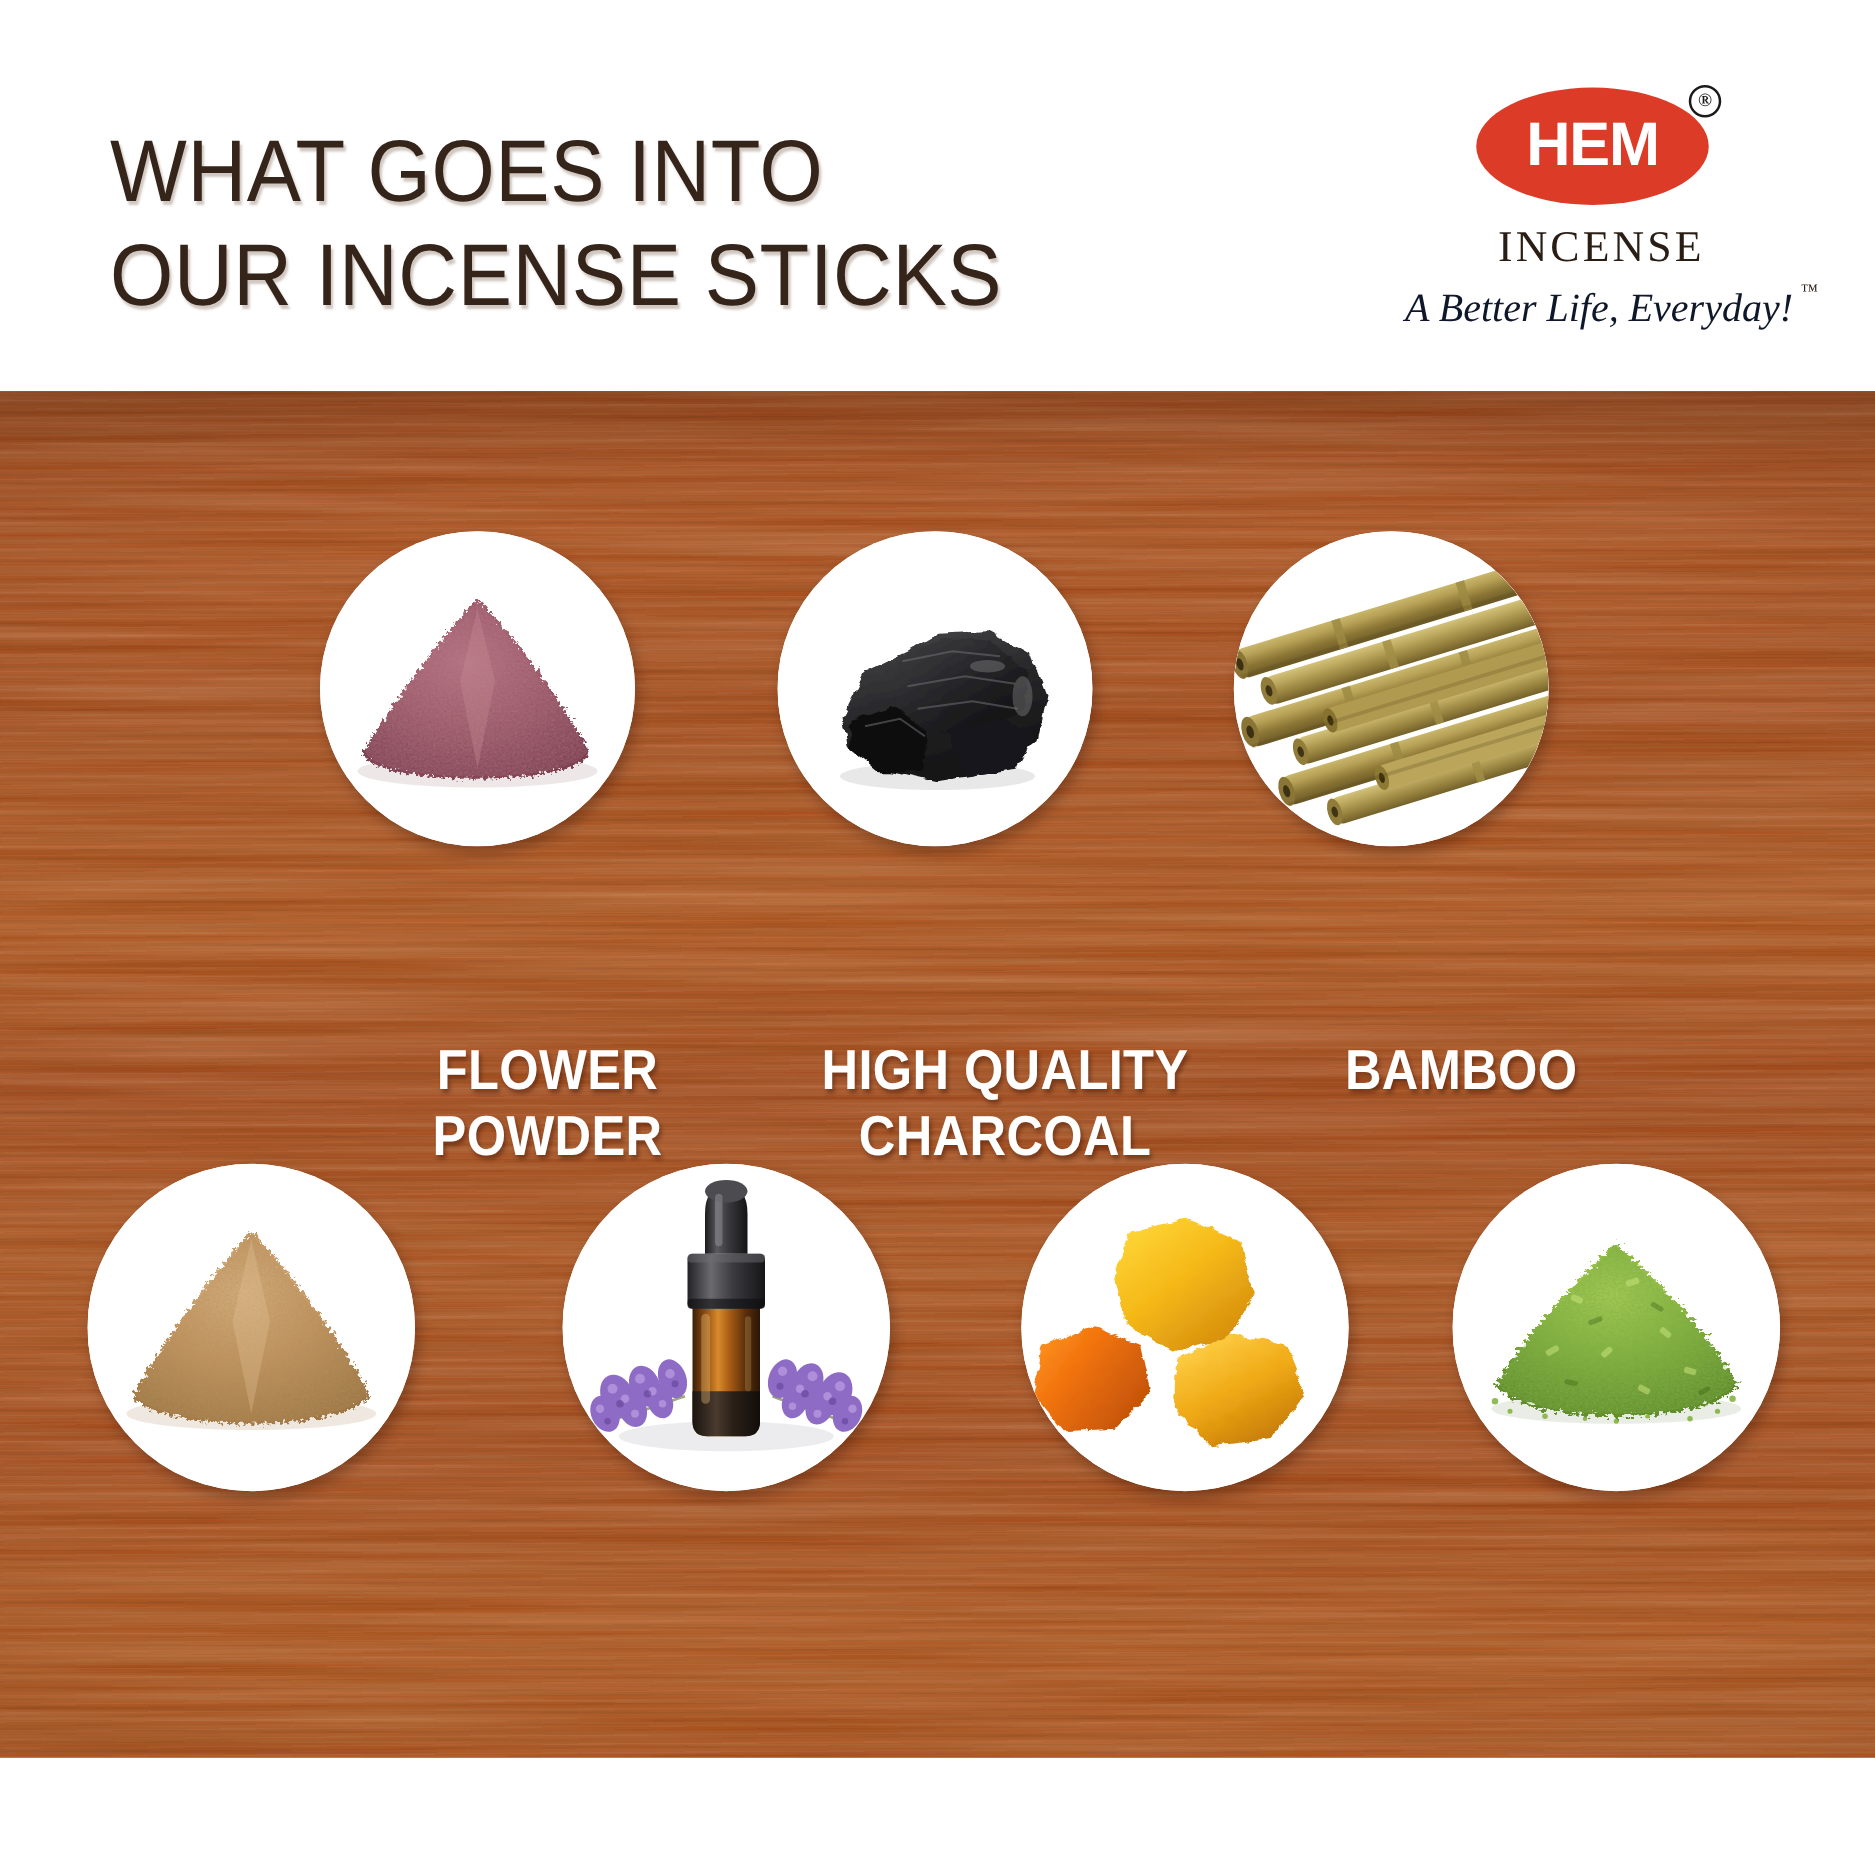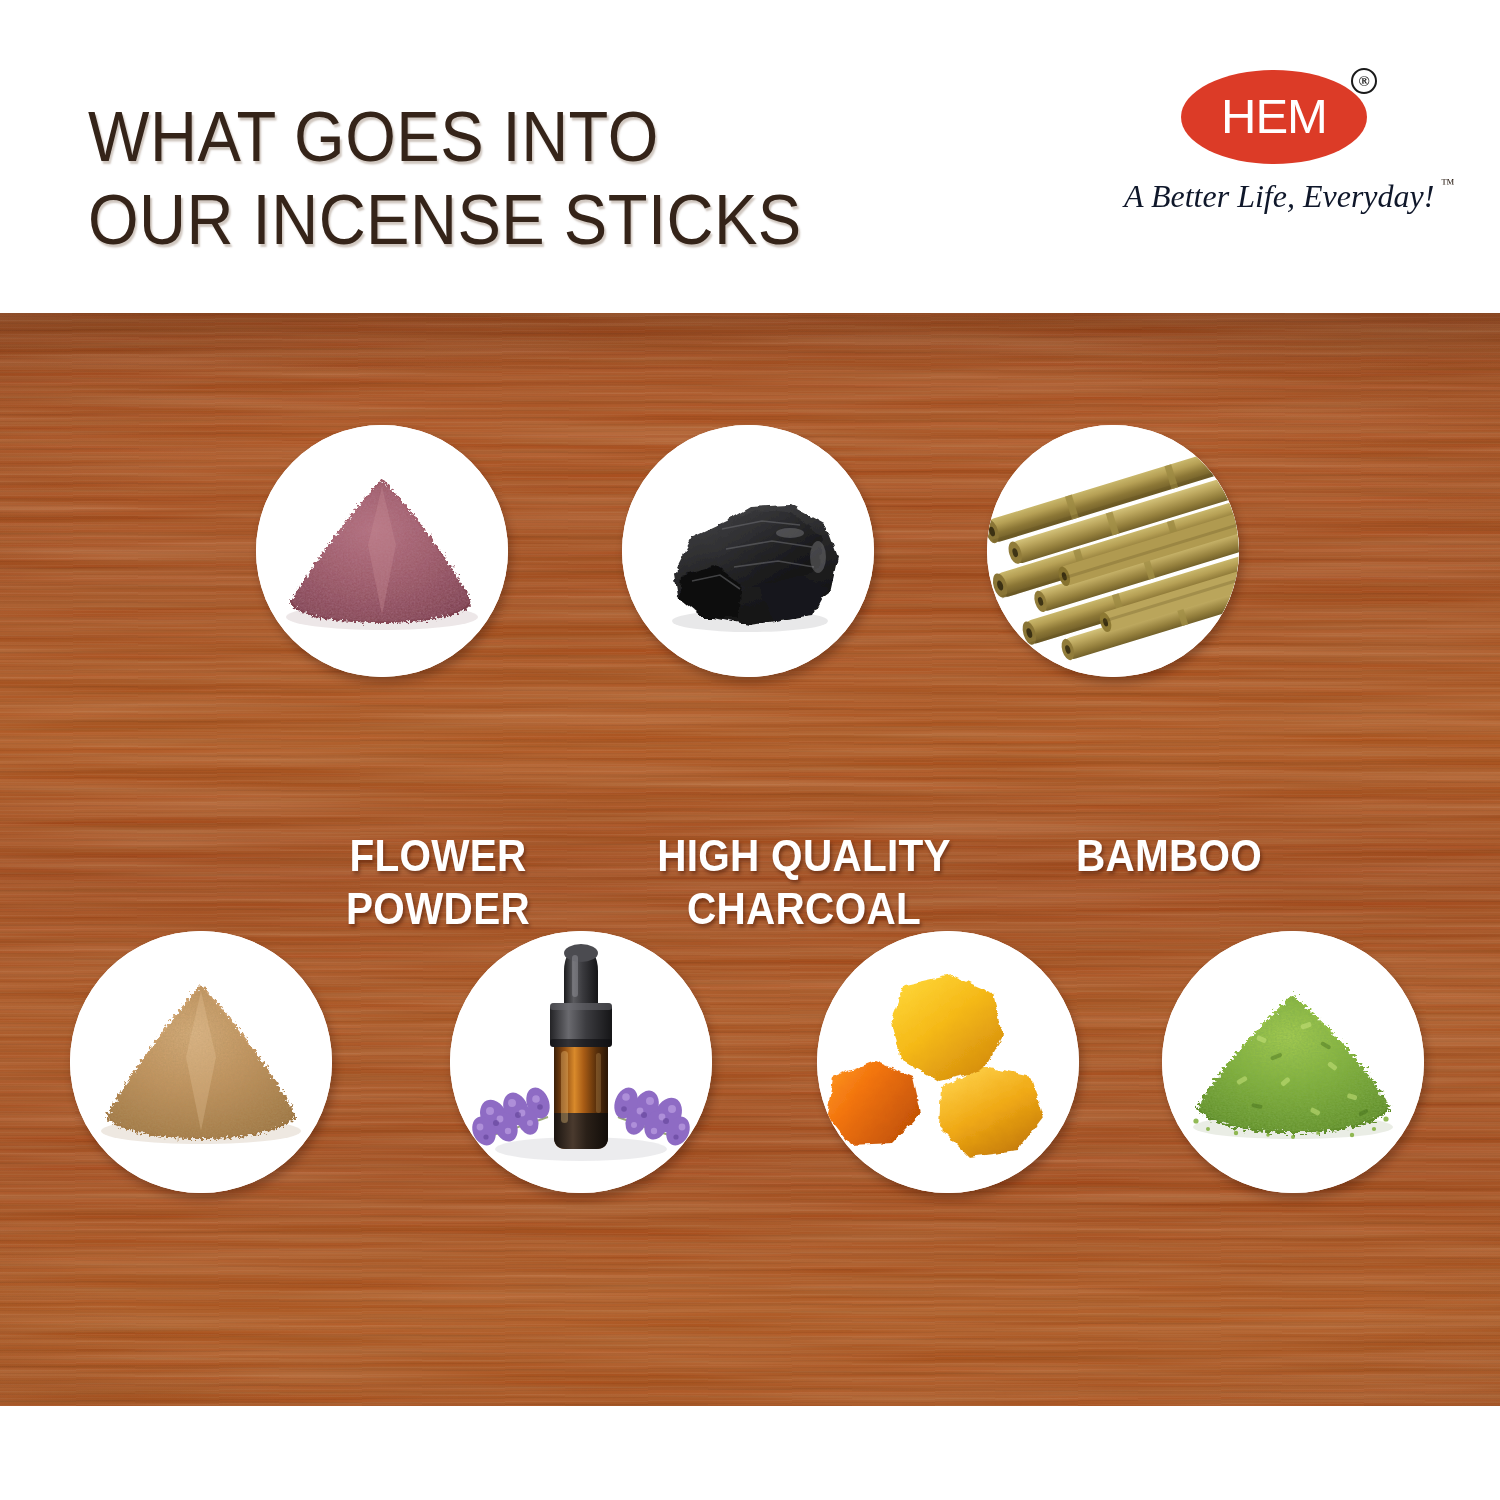--- a/index.html
+++ b/index.html
@@ -74,21 +74,21 @@
   .logo-hem {
     position: absolute;
     left: 0; top: 0;
     width: 186px;
     height: 94px;
     display: flex;
     align-items: center;
     justify-content: center;
     color: #ffffff;
     font-family: "Liberation Sans", sans-serif;
-    font-weight: normal;
+    font-weight: bold;
     font-size: 49px;
     letter-spacing: -1px;
     line-height: 1;
     padding-bottom: 2px;
   }
 
   .logo-reg {
     position: absolute;
     right: 0;
     top: -2px;
@@ -257,20 +257,21 @@
 OUR INCENSE STICKS</div>
 
     <div class="logo-block">
 
       <div class="logo-badge">
         <div class="logo-ellipse"></div>
         <div class="logo-hem">HEM</div>
         <div class="logo-reg">®</div>
       </div>
 
+      <div class="logo-incense">INCENSE</div>
 
       <div class="logo-tagline-wrap">
         <span class="logo-tagline">A Better Life, Everyday!</span>
         <span class="logo-tm">™</span>
       </div>
 
     </div>
   </div>
 
   <div class="wood">

